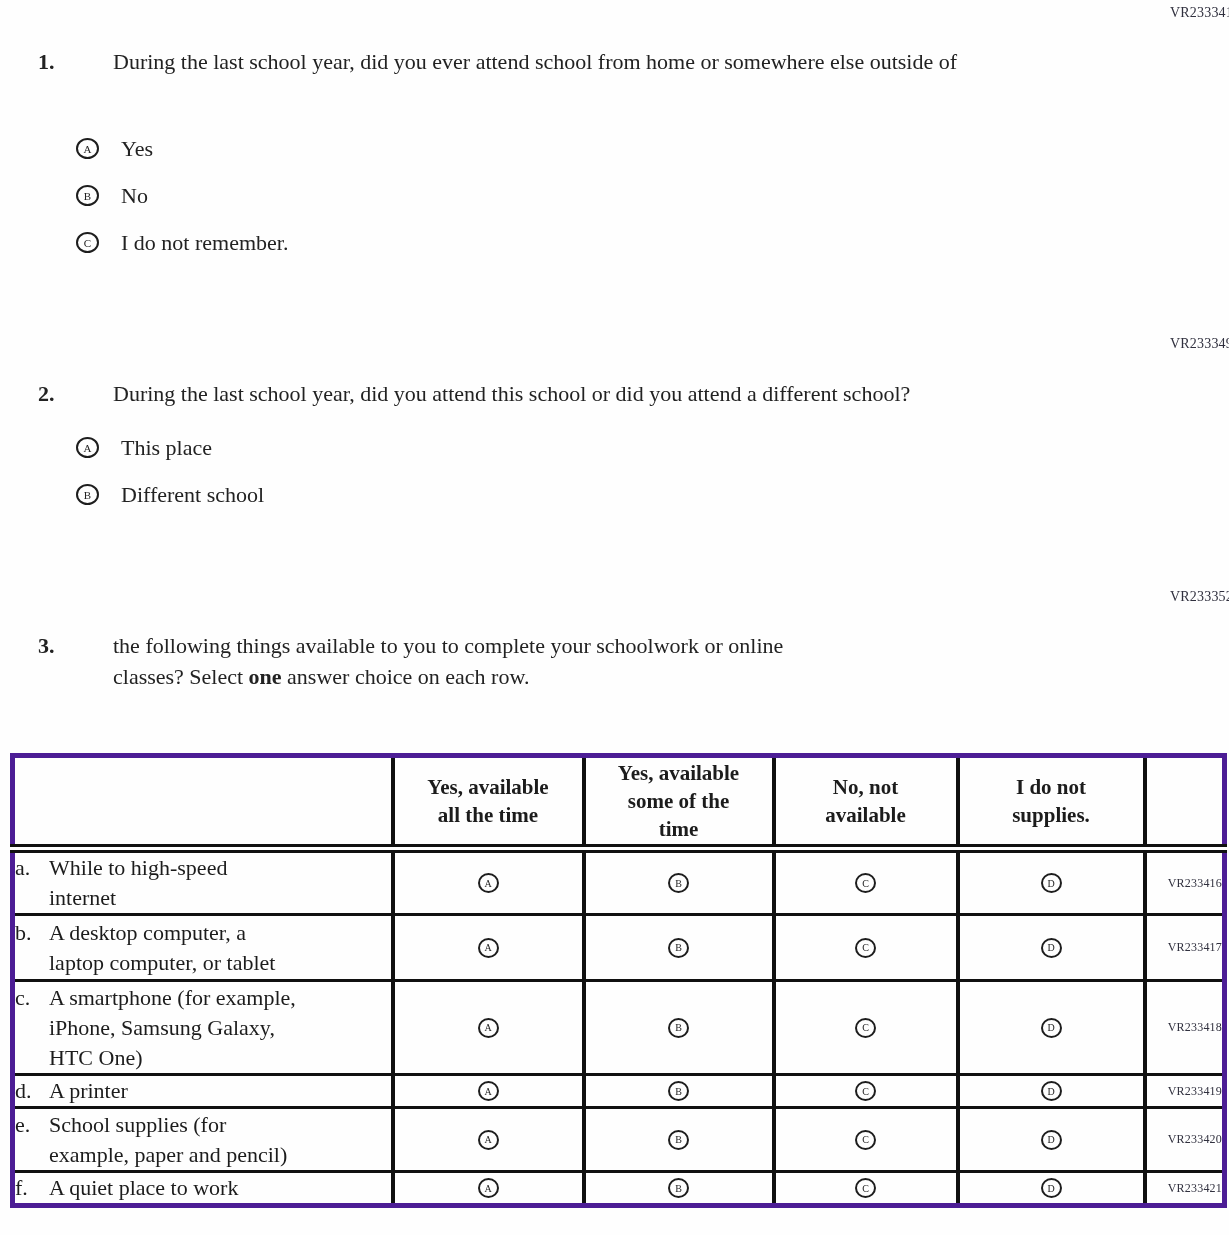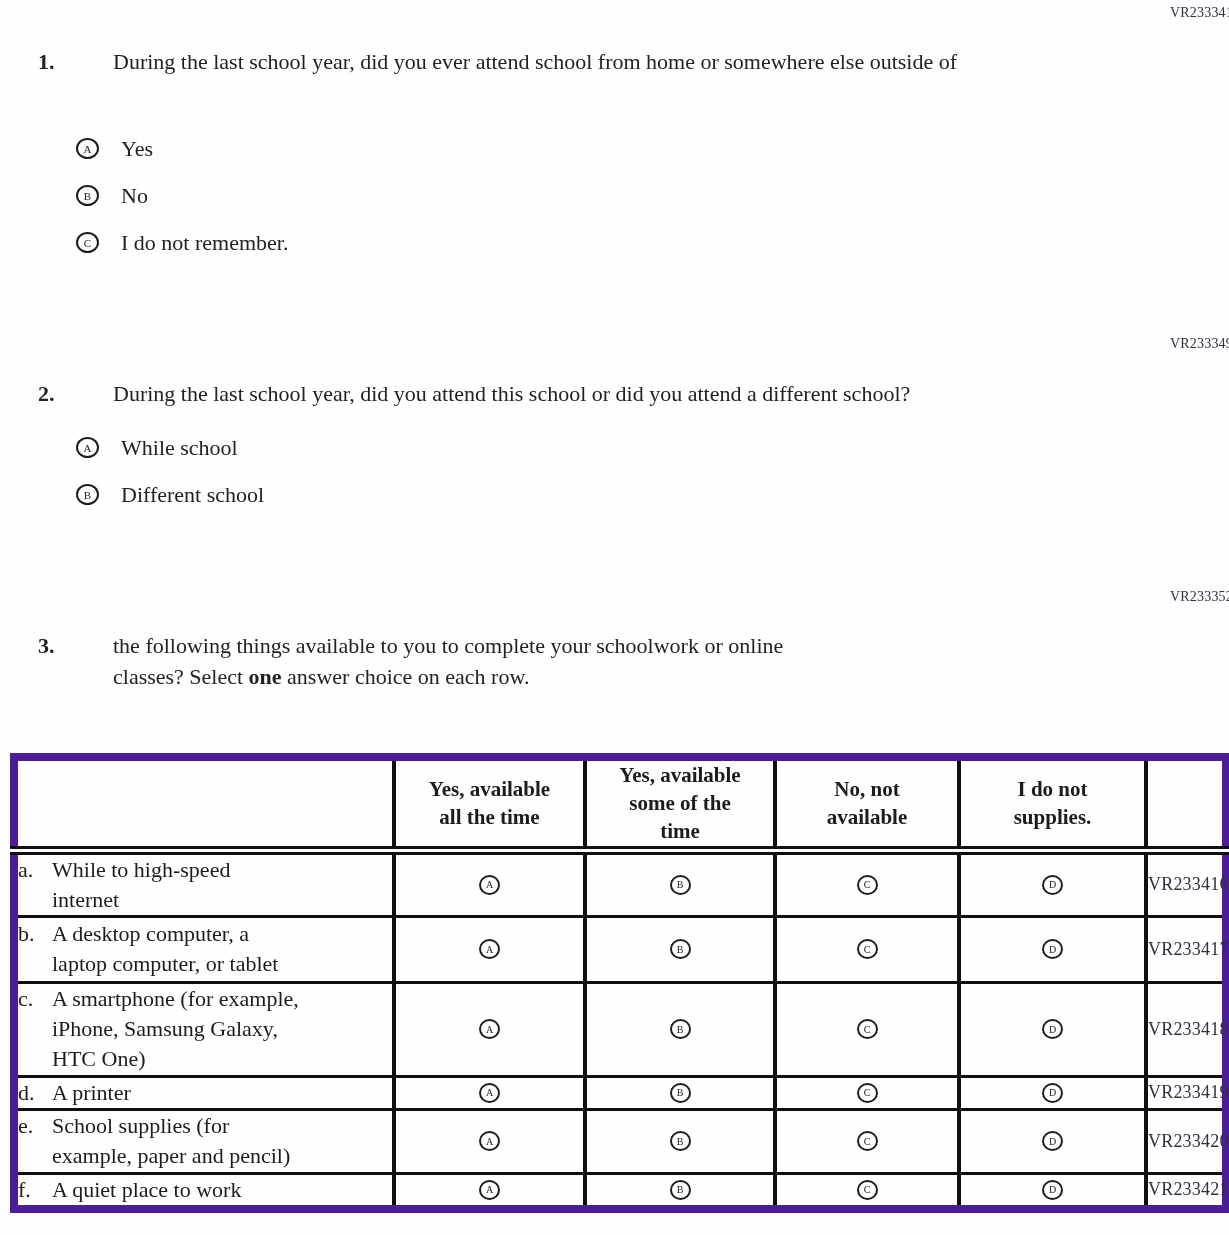--- a/index.html
+++ b/index.html
@@ -39,21 +39,21 @@
   }
   .bubble span{font-size:11px;line-height:1;padding-top:1px;}
   .opt-label{font-size:22px;margin-left:22px;white-space:nowrap;}
 
   table.qtable{
     position:absolute;
     left:10px;top:753px;
     width:1212px;
     border-collapse:collapse;
     table-layout:fixed;
-    border:8px solid #4c1d95;
+    border:5px solid #4c1d95;
     font-family:"Liberation Serif","DejaVu Serif",serif;
   }
   .qtable th,.qtable td{
     border-left:4px solid #101010;
     border-top:3px solid #101010;
     padding:0;
     box-sizing:border-box;
   }
   .qtable thead th{
     border-bottom:9px double #101010;
@@ -70,21 +70,21 @@
     font-size:22px;line-height:30px;color:#1c1c1c;
     padding:2px 4px 2px 6px;
   }
   .item-flex{display:flex;}
   .item-letter{width:34px;flex:none;}
   .item-text{flex:1;}
   .bubble-cell{text-align:center;}
   .bubble.tbl{width:21px;height:20px;margin:0 auto;}
   .bubble.tbl span{font-size:10px;}
   .code-cell{
-    font-size:18px;color:#30303e;text-align:left;
+    font-size:12px;color:#30303e;text-align:right;
     letter-spacing:0.2px;
   }
   .r-a{height:62px;} .r-b{height:66px;} .r-c{height:94px;}
   .r-d{height:33px;} .r-e{height:64px;} .r-f{height:31px;}
 </style>
 </head>
 <body>
 
 <div class="page">
 
@@ -121,21 +121,21 @@
     <span class="q-num">2.</span>
     <span>
       <div class="q-line">During the last school year, did you attend this school or did you attend a different school?</div>
     </span>
   </div>
   <div class="options" style="top:432px;">
     <div class="opt">
       <span class="bubble">
           <span>A</span>
         </span>
-      <span class="opt-label">While school</span>
+      <span class="opt-label">This place</span>
     </div>
     <div class="opt">
       <span class="bubble">
           <span>B</span>
         </span>
       <span class="opt-label">Different school</span>
     </div>
   </div>
 
   <div class="vr-code" style="top:589px;">VR233352</div>

